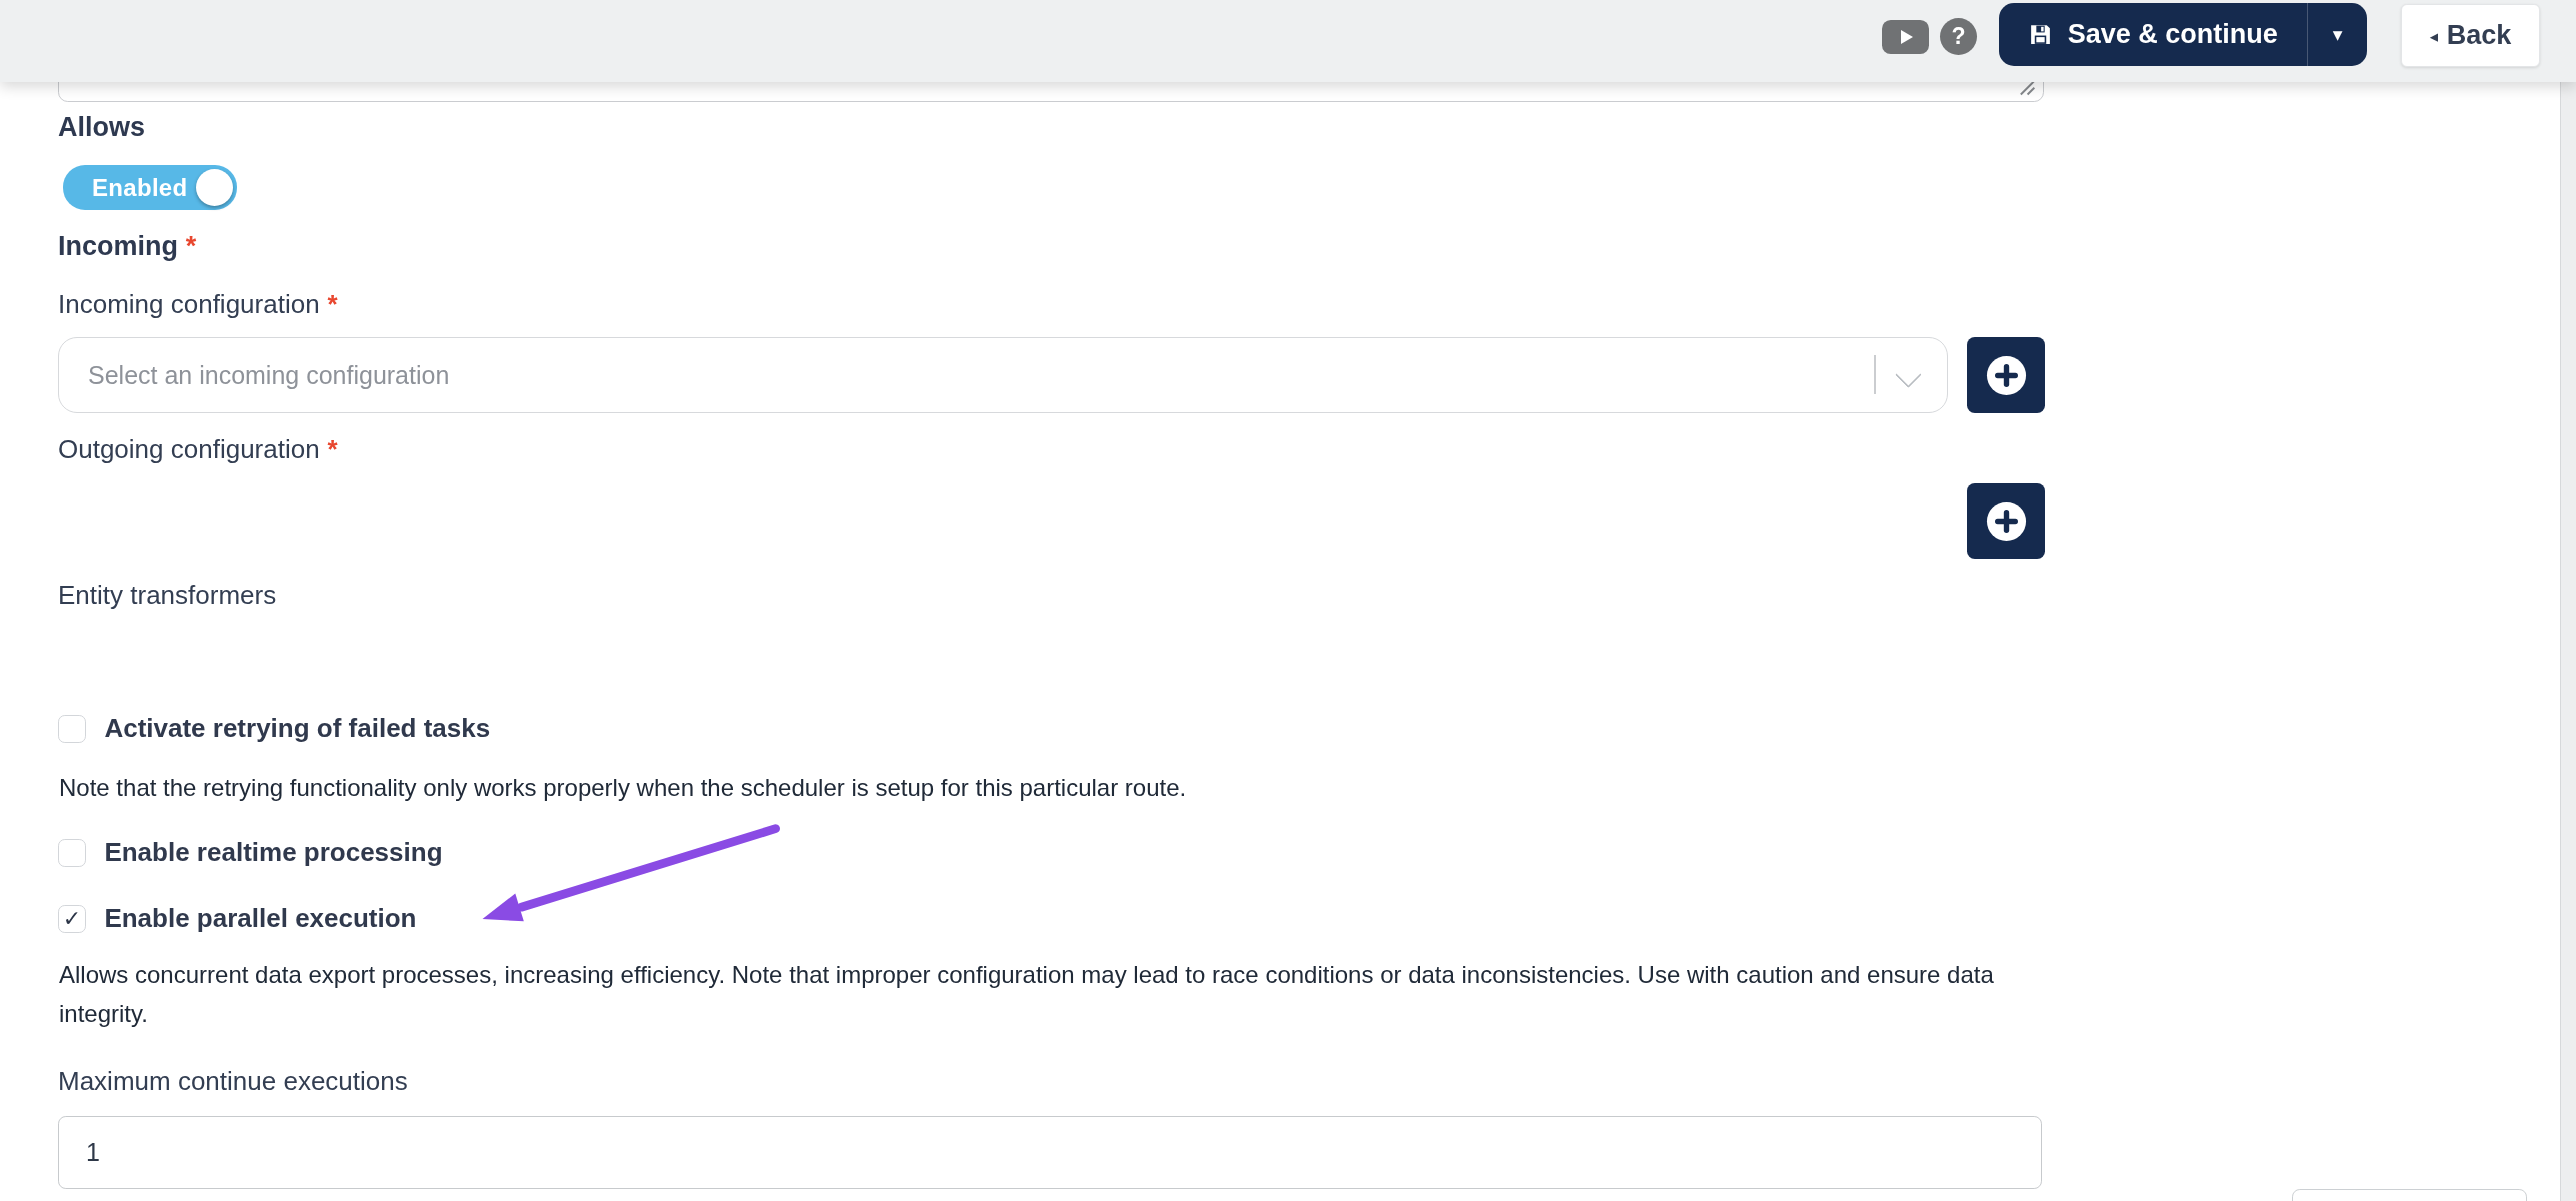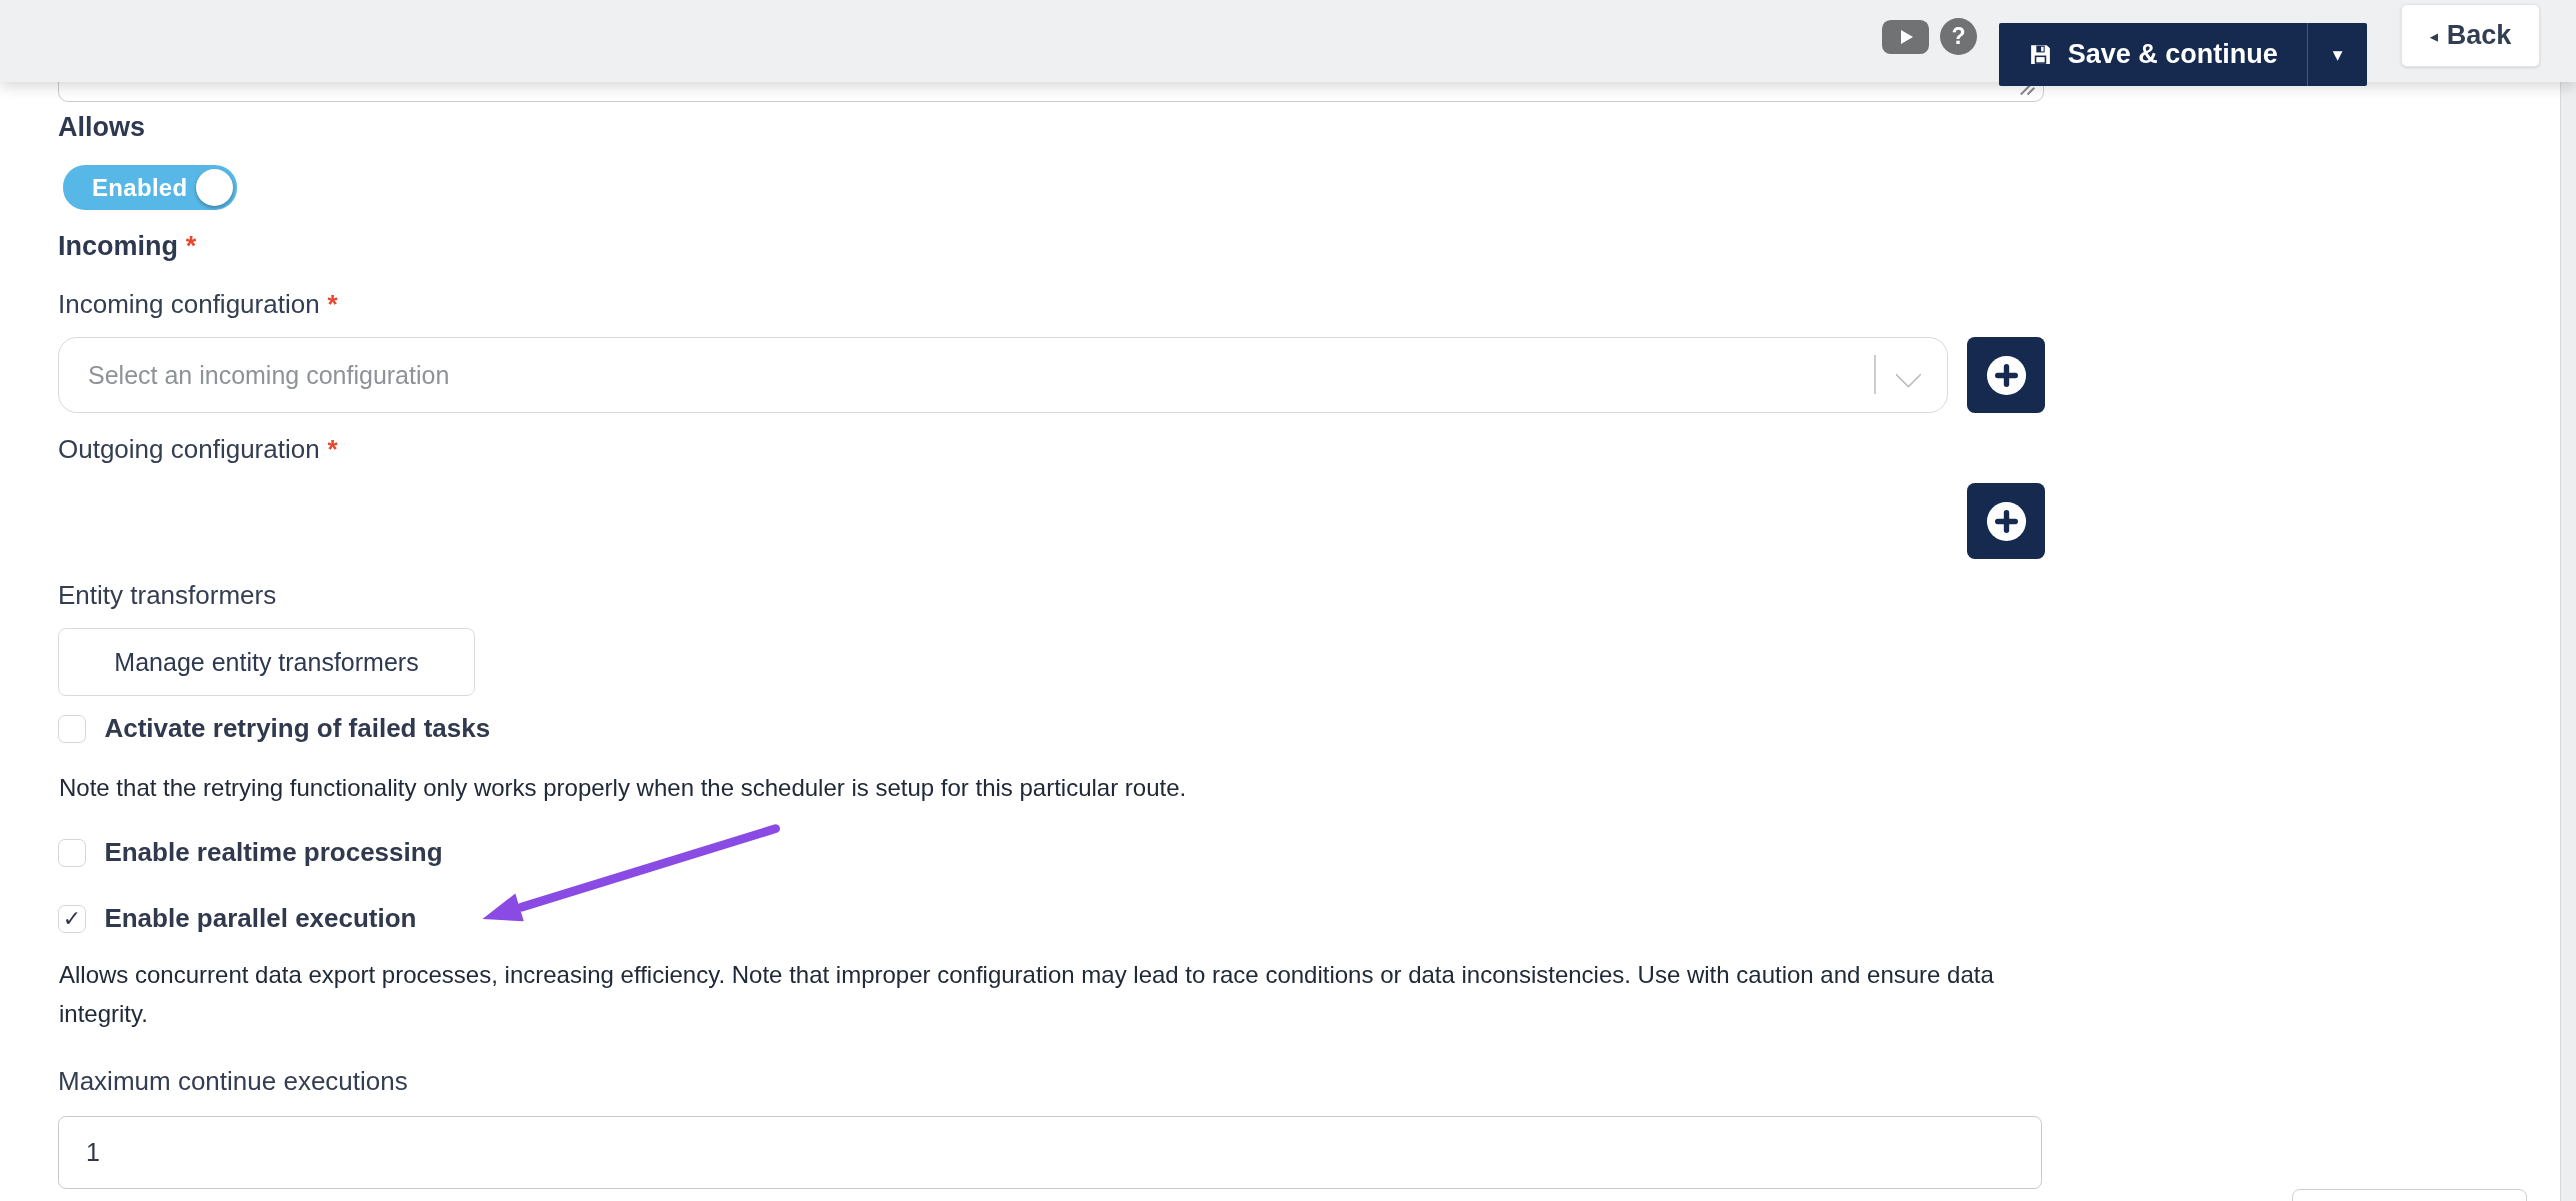--- a/index.html
+++ b/index.html
@@ -19,22 +19,22 @@
   .yt-icon{
     position:absolute;left:1882px;top:20.4px;width:47px;height:34px;background:#707274;border-radius:8.7px;
     display:flex;align-items:center;justify-content:center;cursor:pointer;
   }
   .yt-icon .tri{width:0;height:0;border-left:12.6px solid #fff;border-top:7.8px solid transparent;border-bottom:7.8px solid transparent;margin-left:2.9px;}
   .help-icon{
     position:absolute;left:1940px;top:18.4px;width:37px;height:37px;border-radius:50%;background:#707274;
     color:#fff;font-size:23px;font-weight:700;display:flex;align-items:center;justify-content:center;cursor:pointer;
   }
   .save-btn{
-    position:absolute;left:1999px;top:2.9px;width:368px;height:63px;background:#152a4e;border-radius:2px;
-    display:flex;align-items:stretch;color:#fff;cursor:pointer;margin-top:20px;
+    position:absolute;left:1999px;top:2.9px;width:368px;height:63px;background:#152a4e;border-radius:15px;
+    display:flex;align-items:stretch;color:#fff;cursor:pointer;
   }
   .save-main{flex:1;display:flex;align-items:center;justify-content:center;gap:14.5px;border-right:1px solid rgba(255,255,255,.22);}
   .save-label{font-size:27px;font-weight:600;}
   .save-caret{width:59px;display:flex;align-items:center;justify-content:center;font-size:19.4px;color:#fff;}
   .floppy{display:block;}
   .back-btn{
     position:absolute;left:2401px;top:3.9px;width:137px;height:61px;background:#ffffff;border:1px solid #e3e5e7;
     border-radius:5.8px;box-shadow:0 1px 2.9px rgba(0,0,0,.12);display:flex;align-items:center;justify-content:center;
     gap:8.7px;font-size:27px;font-weight:600;color:#333e52;cursor:pointer;
   }
@@ -177,21 +177,20 @@
   </div>
   <div class="plus-btn" style="top:483px;">
     <svg width="43" height="43" viewBox="0 0 44 44">
       <circle cx="22" cy="22" r="20" fill="#ffffff"></circle>
       <line x1="13" y1="22" x2="31" y2="22" stroke="#152a4e" stroke-width="5.5" stroke-linecap="round"></line>
       <line x1="22" y1="13" x2="22" y2="31" stroke="#152a4e" stroke-width="5.5" stroke-linecap="round"></line>
     </svg>
   </div>
 
   <div class="f-label" style="top:580px;">Entity transformers</div>
-  <div class="manage-btn">Manage entity transformers</div>
 
   <div class="cb-row" style="top:713px;">
     <span class="cb"></span>
     <span class="cb-label">Activate retrying of failed tasks</span>
   </div>
   <div class="para" style="top:768px;">Note that the retrying functionality only works properly when the scheduler is setup for this particular route.</div>
 
   <div class="cb-row" style="top:837px;">
     <span class="cb"></span>
     <span class="cb-label">Enable realtime processing</span>

